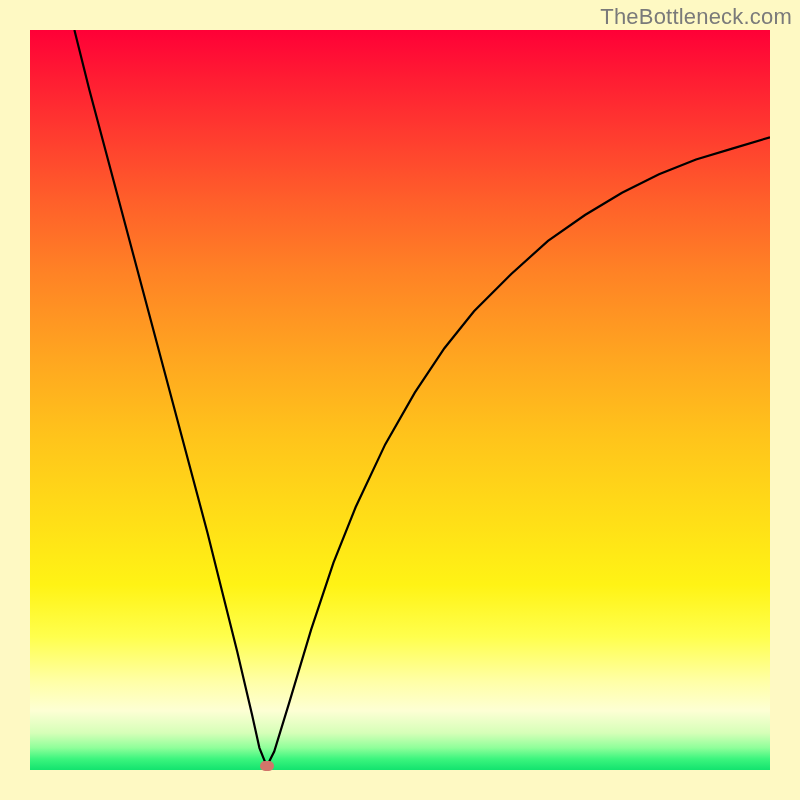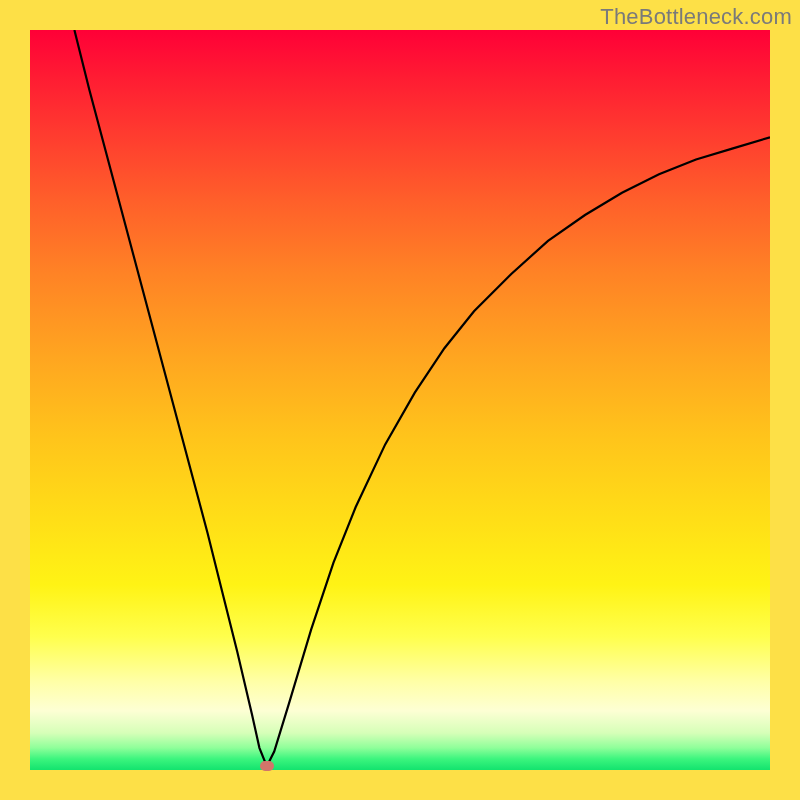--- a/index.html
+++ b/index.html
@@ -8,21 +8,21 @@
     width: 800px;
     height: 800px;
     overflow: hidden;
     background: #000;
     font-family: Arial, Helvetica, sans-serif;
   }
   .frame {
     position: relative;
     width: 800px;
     height: 800px;
-    background: #fde047;
+    background: #fef9c3;
   }
   .plot {
     position: absolute;
     left: 30px;
     top: 30px;
     width: 740px;
     height: 740px;
     
     background: linear-gradient(
       to bottom,

